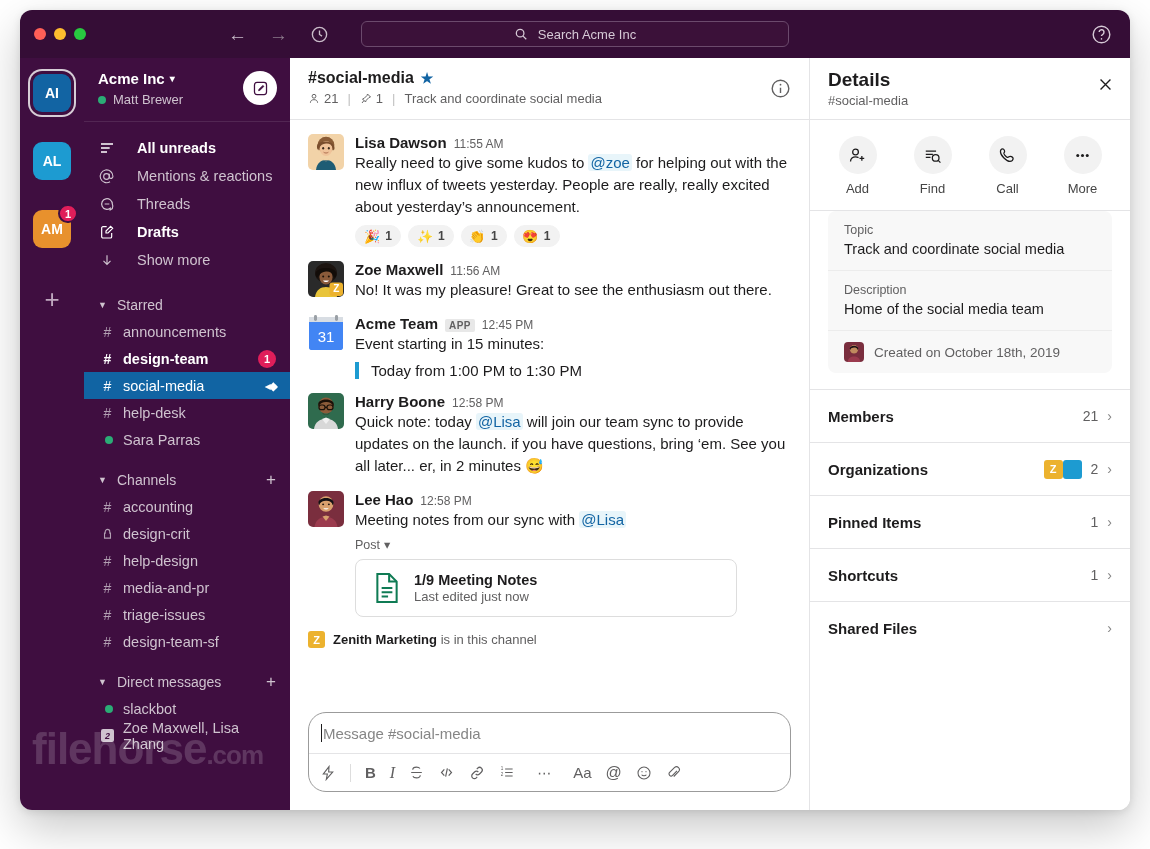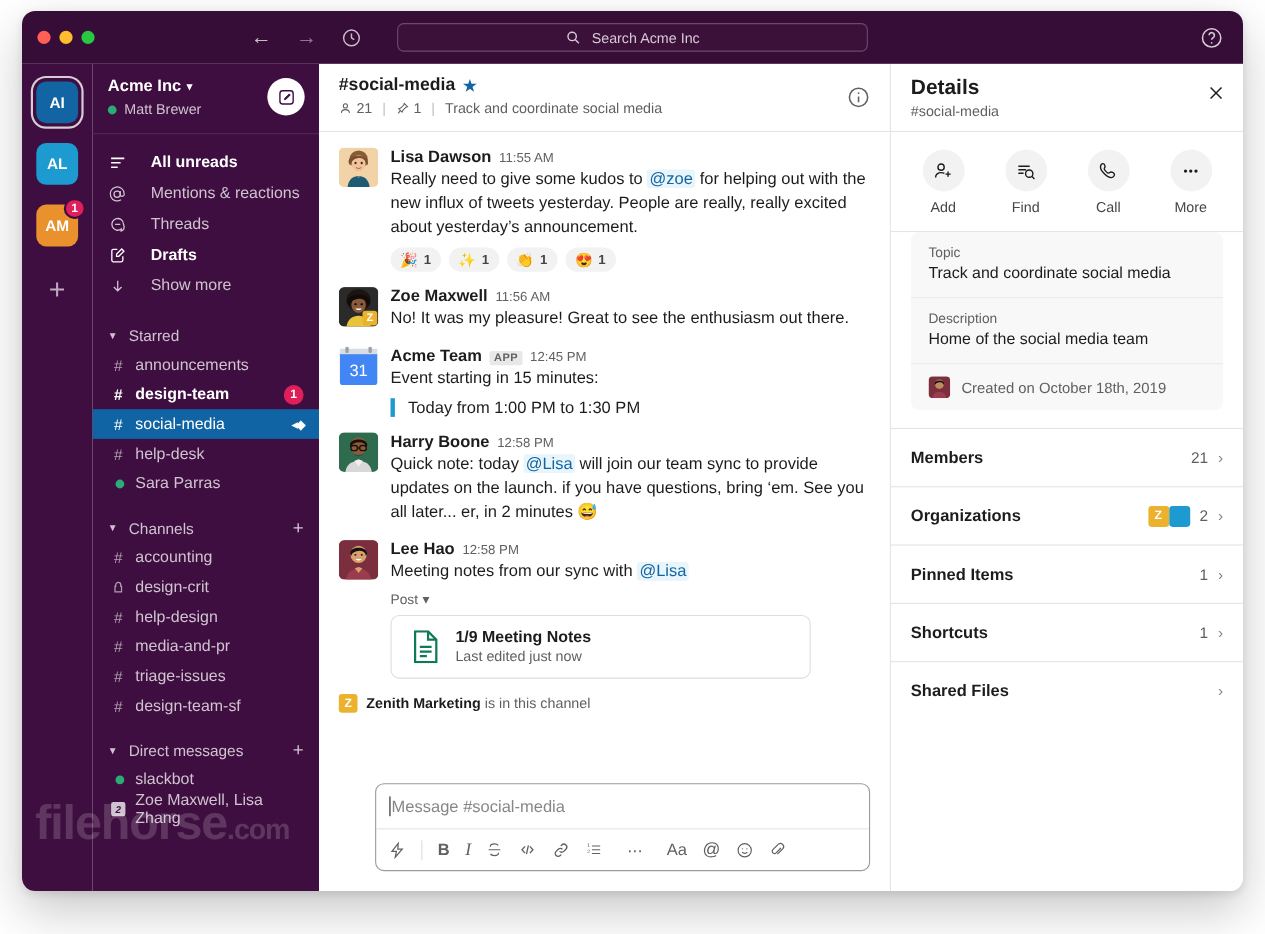--- a/index.html
+++ b/index.html
@@ -70,21 +70,21 @@
 
   
   .body { flex: 1; display: flex; min-height: 0; }
 
   
   .rail {
     width: 64px;
     background: #3F0E40;
     display: flex; flex-direction: column; align-items: center;
     padding-top: 16px;
-    gap: 18px;
+    gap: 30px;
     flex: 0 0 64px;
   }
   .ws {
     width: 38px; height: 38px;
     border-radius: 9px;
     display: flex; align-items: center; justify-content: center;
     color: #fff; font-weight: bold; font-size: 14px;
     position: relative;
     cursor: pointer;
   }
@@ -323,23 +323,22 @@
     background: #ECB22E; color: #fff;
     font-size: 11px; font-weight: bold;
     display: flex; align-items: center; justify-content: center;
   }
   .sysline b { color: #1D1C1D; }
 
   
   .composer-wrap { padding: 0 18px 18px 18px; flex: 0 0 auto; }
   .composer {
     border: 1px solid #9B9B9B;
-    border-radius: 8px;
+    border-radius: 18px;
     overflow: hidden;
-    margin-left: 33px;
   }
   .composer-input {
     height: 40px;
     display: flex; align-items: center;
     padding: 0 12px;
     font-size: 15px; color: #868686;
     position: relative;
   }
   .caret {
     width: 1px; height: 18px; background: #1D1C1D;

